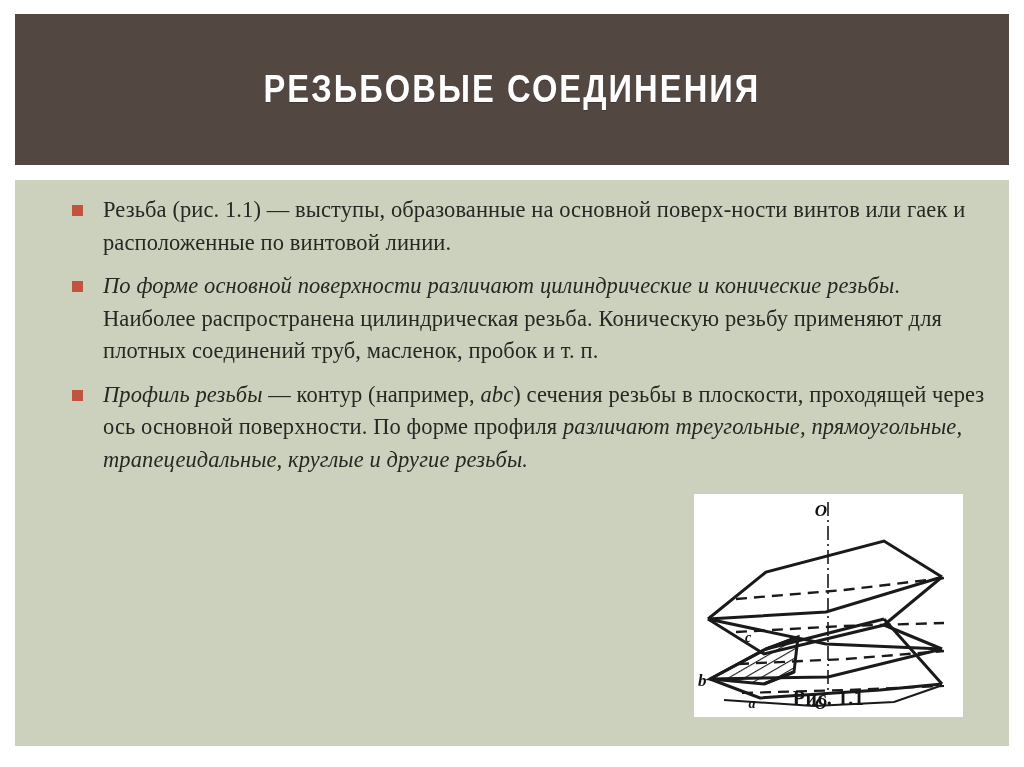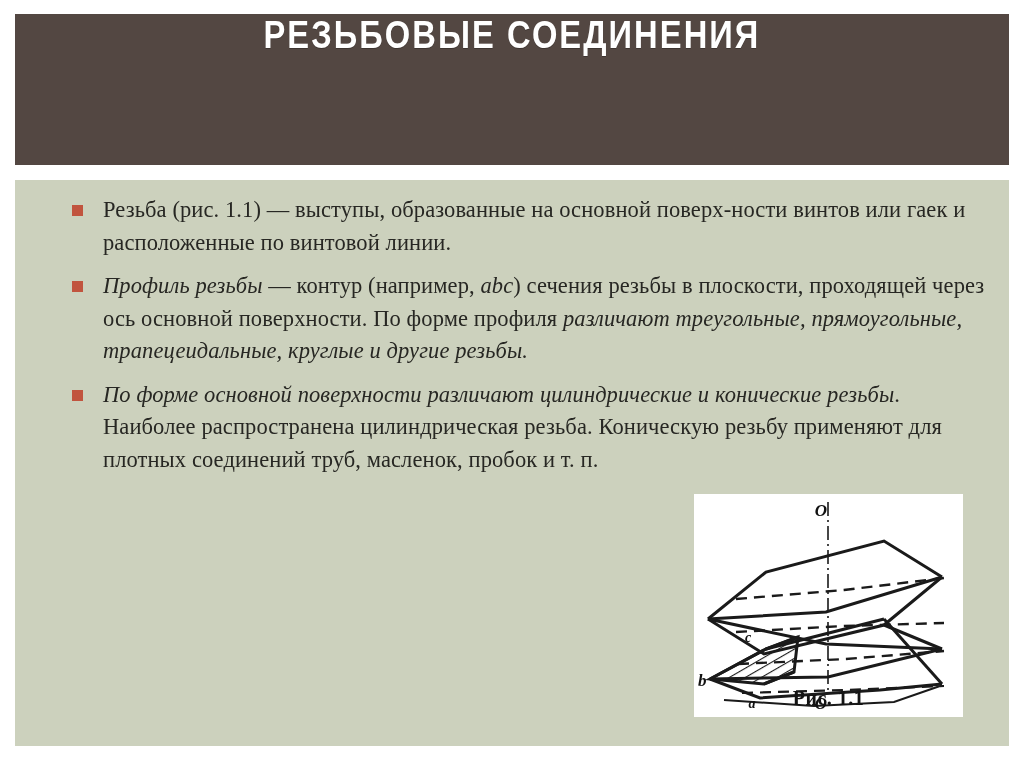--- a/index.html
+++ b/index.html
@@ -22,21 +22,21 @@
   }
   
   .title-band {
     position: absolute;
     left: 15px;
     top: 14px;
     width: 994px;
     height: 151px;
     background: #534742;
     display: flex;
-    align-items: flex-start;
+    align-items: center;
     justify-content: center;
   }
   .title-text {
     color: #ffffff;
     font-family: "Liberation Sans Narrow", "Liberation Sans", sans-serif;
     font-size: 38px;
     font-weight: bold;
     letter-spacing: 2.4px;
     text-transform: uppercase;
     transform: scaleX(0.86);
@@ -139,26 +139,26 @@
 
       <div class="bullet-row">
         <span class="bullet-marker"></span>
         <div class="bullet-text">
           <span>Резьба (рис. 1.1) — выступы, образованные на основной поверх-ности винтов или гаек и расположенные по винтовой линии.</span>
         </div>
       </div>
 
       <div class="bullet-row">
         <span class="bullet-marker"></span>
-        <div class="bullet-text"><i>Профиль резьбы</i><span> — контур (например, </span><i>abc</i><span>) сечения резьбы в плоскости, проходящей через ось основной поверхности. По форме профиля </span><i>различают треугольные, прямоугольные, трапецеидальные, круглые и другие резьбы.</i></div>
+        <div class="bullet-text"><i>По форме основной поверхности различают цилиндрические и конические резьбы</i><span>. Наиболее распространена цилиндрическая резьба. Коническую резьбу применяют для плотных соединений труб, масленок, пробок и т. п.</span></div>
       </div>
 
       <div class="bullet-row">
         <span class="bullet-marker"></span>
-        <div class="bullet-text"><i>По форме основной поверхности различают цилиндрические и конические резьбы</i><span>. Наиболее распространена цилиндрическая резьба. Коническую резьбу применяют для плотных соединений труб, масленок, пробок и т. п.</span></div>
+        <div class="bullet-text"><i>Профиль резьбы</i><span> — контур (например, </span><i>abc</i><span>) сечения резьбы в плоскости, проходящей через ось основной поверхности. По форме профиля </span><i>различают треугольные, прямоугольные, трапецеидальные, круглые и другие резьбы.</i></div>
       </div>
 
     </div>
 
     <div class="figure-box">
       <svg class="figure-svg" width="269" height="223" viewBox="0 0 269 223">
 
         <line x1="134" y1="8" x2="134" y2="200" stroke="#1a1a1a" stroke-width="1.6" stroke-dasharray="14,4,2,4"></line>
 
         <path d="M14,125 L72,78 L190,47 L248,83" fill="none" stroke="#1a1a1a" stroke-width="3"></path>

